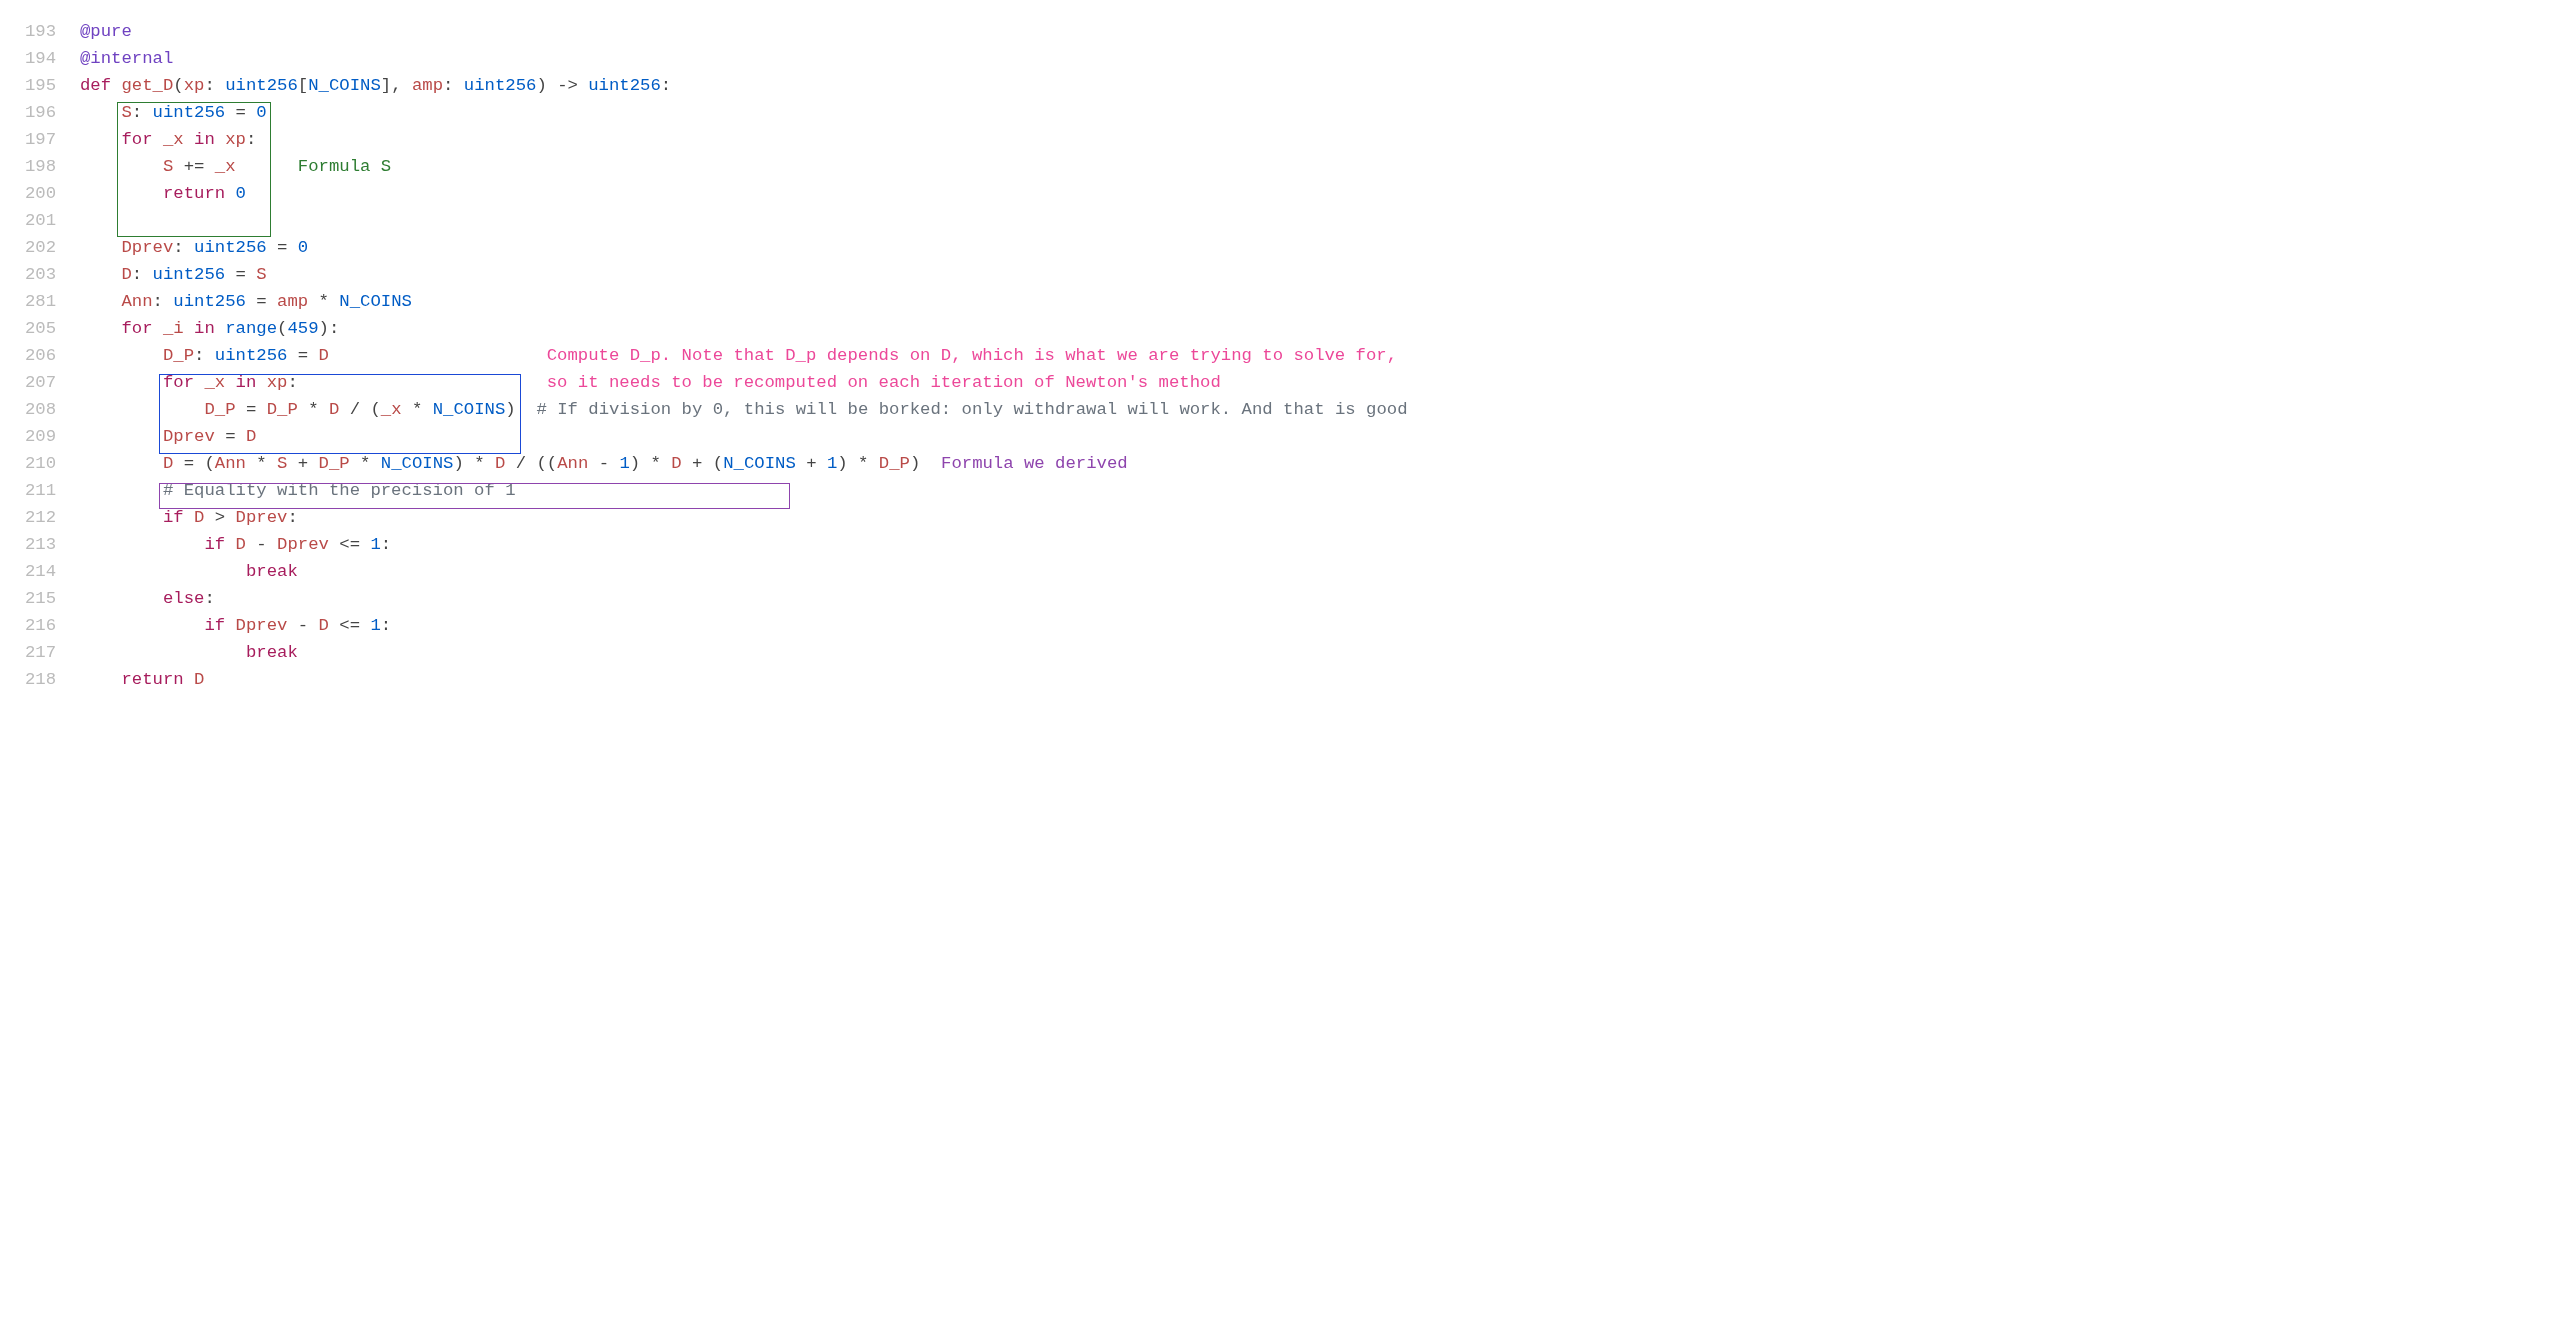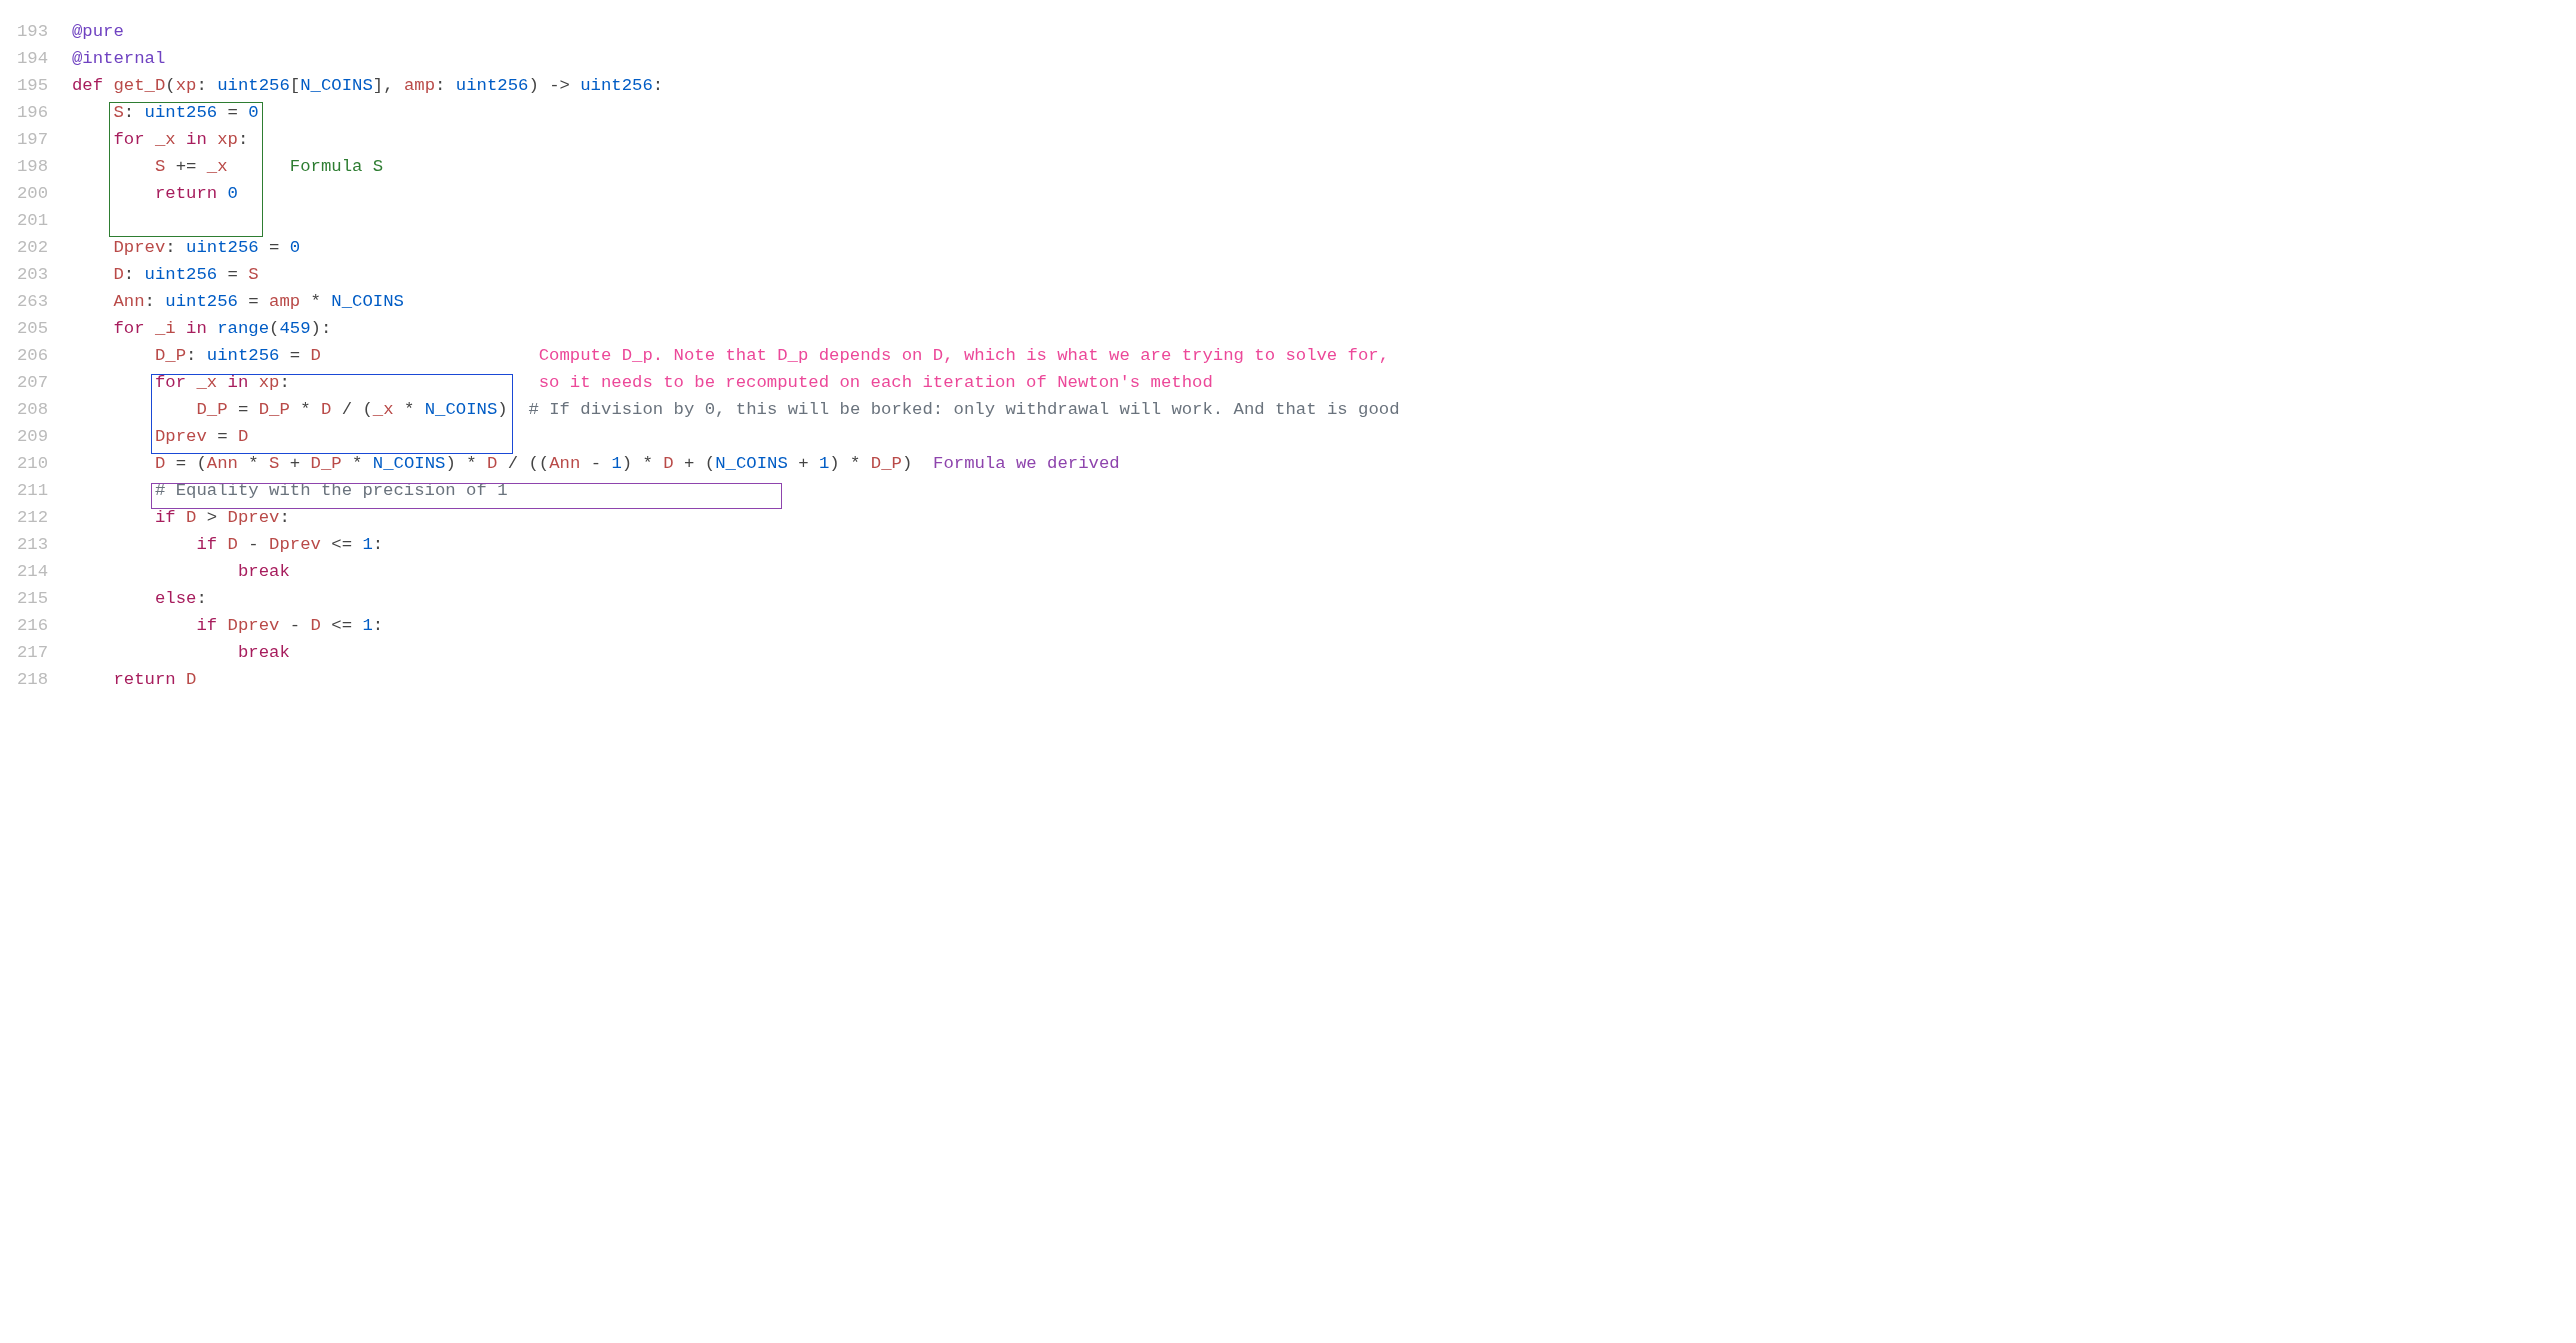--- a/index.html
+++ b/index.html
@@ -5,23 +5,22 @@
   html, body {
     margin: 0;
     padding: 0;
     background: #ffffff;
     font-family: "SF Mono", "Menlo", "Consolas", "Courier New", monospace;
     font-size: 17.3px;
     line-height: 27px;
     color: #333;
   }
   .editor {
-    padding: 18px 11px;
+    padding: 18px 25px;
     white-space: nowrap;
-    margin-left: 6px;
   }
   .line {
     display: flex;
     align-items: flex-start;
     height: 27px;
   }
   .ln {
     width: 55px;
     text-align: left;
     color: #bbbbbb;
@@ -107,21 +106,21 @@
       </div>
       <div class="line">
         <span class="ln">202</span>
         <span class="code">    <span class="t-var">Dprev</span><span class="t-punc">: </span><span class="t-type">uint256</span><span class="t-op"> = </span><span class="t-num">0</span></span>
       </div>
       <div class="line">
         <span class="ln">203</span>
         <span class="code">    <span class="t-var">D</span><span class="t-punc">: </span><span class="t-type">uint256</span><span class="t-op"> = </span><span class="t-var">S</span></span>
       </div>
       <div class="line">
-        <span class="ln">263</span>
+        <span class="ln">281</span>
         <span class="code">    <span class="t-var">Ann</span><span class="t-punc">: </span><span class="t-type">uint256</span><span class="t-op"> = </span><span class="t-var">amp</span><span class="t-op"> * </span><span class="t-type">N_COINS</span></span>
       </div>
       <div class="line">
         <span class="ln">205</span>
         <span class="code">    <span class="t-kw">for </span><span class="t-var">_i</span><span class="t-kw"> in </span><span class="t-builtin">range</span><span class="t-punc">(</span><span class="t-num">459</span><span class="t-punc">):</span></span>
       </div>
       <div class="line">
         <span class="ln">206</span>
         <span class="code">        <span class="t-var">D_P</span><span class="t-punc">: </span><span class="t-type">uint256</span><span class="t-op"> = </span><span class="t-var">D</span>                  <span class="anno-blue">   Compute D_p. Note that D_p depends on D, which is what we are trying to solve for,</span></span>
       </div>

